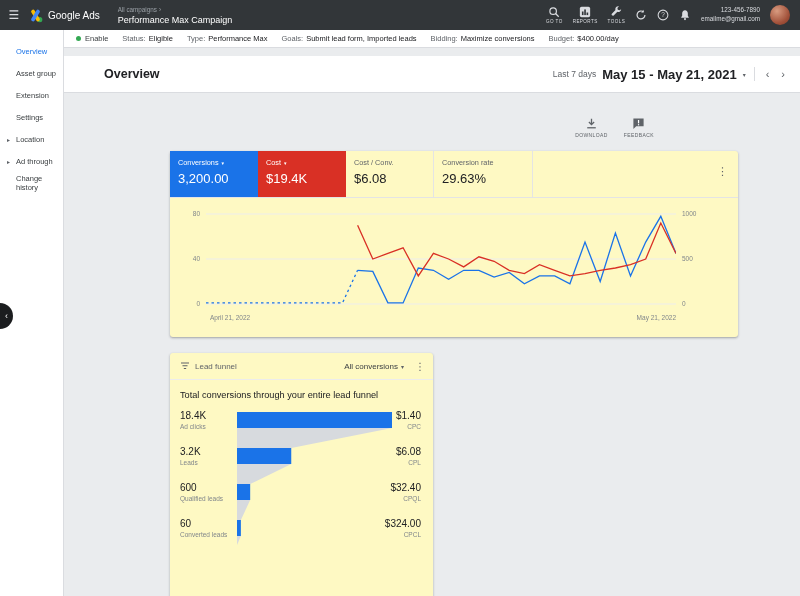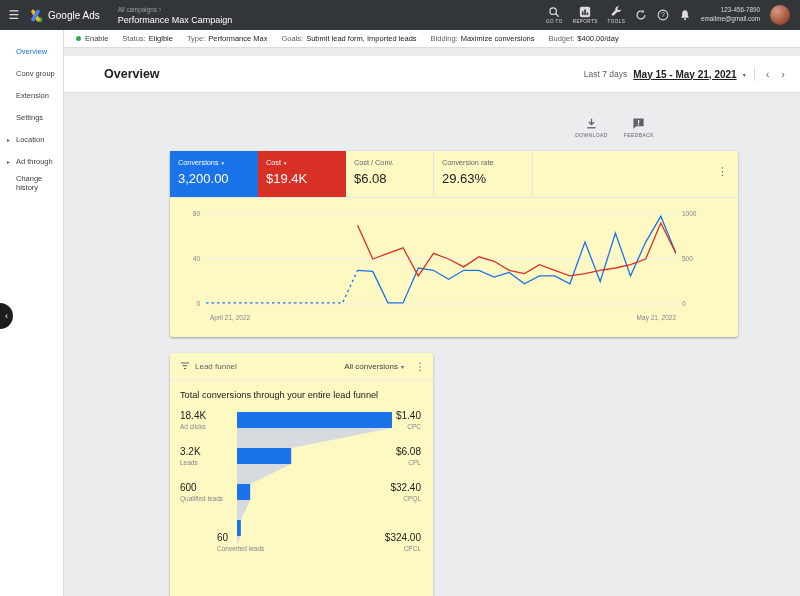--- a/index.html
+++ b/index.html
@@ -38,21 +38,21 @@
   .status-items{display:flex;gap:14px;}
   .status-item{white-space:nowrap;cursor:pointer;}
   .s-label{color:#5f6368;margin-right:3px;}
   .s-value{color:#202124;}
   
   .pagebar{height:36px;background:#fff;border-bottom:1px solid #dadce0;display:flex;align-items:center;
            padding:0 12px 0 40px;flex:none;}
   .page-title{font-size:12.5px;font-weight:600;color:#202124;}
   .datebar{margin-left:auto;display:flex;align-items:center;gap:6px;}
   .preset{font-size:8.5px;color:#5f6368;}
-  .range{font-size:10px;font-weight:700;color:#202124;cursor:pointer;text-decoration:underline;}
+  .range{font-size:13px;font-weight:700;color:#202124;cursor:pointer;}
   .dcaret{font-size:6px;color:#5f6368;}
   .vdiv{width:1px;height:14px;background:#dadce0;margin:0 2px;}
   .nav-chev{font-size:11px;color:#5f6368;padding:0 3px;cursor:pointer;}
   
   .content{position:relative;flex:1;background:#eaecee;}
   .actions{position:absolute;top:16px;right:146px;display:flex;gap:16px;}
   .action{display:flex;flex-direction:column;align-items:center;gap:2px;cursor:pointer;}
   .action-label{font-size:5px;letter-spacing:.4px;color:#5f6368;}
   
   .card{background:#fef9c3;border-radius:3px;box-shadow:0 1px 2px rgba(60,64,67,.3),0 1px 3px rgba(60,64,67,.15);}
@@ -165,21 +165,21 @@
   <div class="body-row">
 
     <nav class="sidebar" id="sidebar">
   <div class="side-item active">
 
     <span class="side-label">Overview</span>
   </div>
 
   <div class="side-item">
 
-    <span class="side-label">Conv group</span>
+    <span class="side-label">Asset group</span>
   </div>
 
   <div class="side-item">
 
     <span class="side-label">Extension</span>
   </div>
 
   <div class="side-item">
 
     <span class="side-label">Settings</span>
@@ -366,21 +366,21 @@
     <div class="f-left">
       <div class="f-val">600</div>
       <div class="f-lab">Qualified leads</div>
     </div>
     <div class="f-right">
       <div class="f-val">$32.40</div>
       <div class="f-lab">CPQL</div>
     </div>
   </div>
 
-  <div class="f-row" style="top: 120px; margin-left: 37px;">
+  <div class="f-row" style="top: 106px;">
     <div class="f-left">
       <div class="f-val">60</div>
       <div class="f-lab">Converted leads</div>
     </div>
     <div class="f-right">
       <div class="f-val">$324.00</div>
       <div class="f-lab">CPCL</div>
     </div>
   </div>
 </div>

